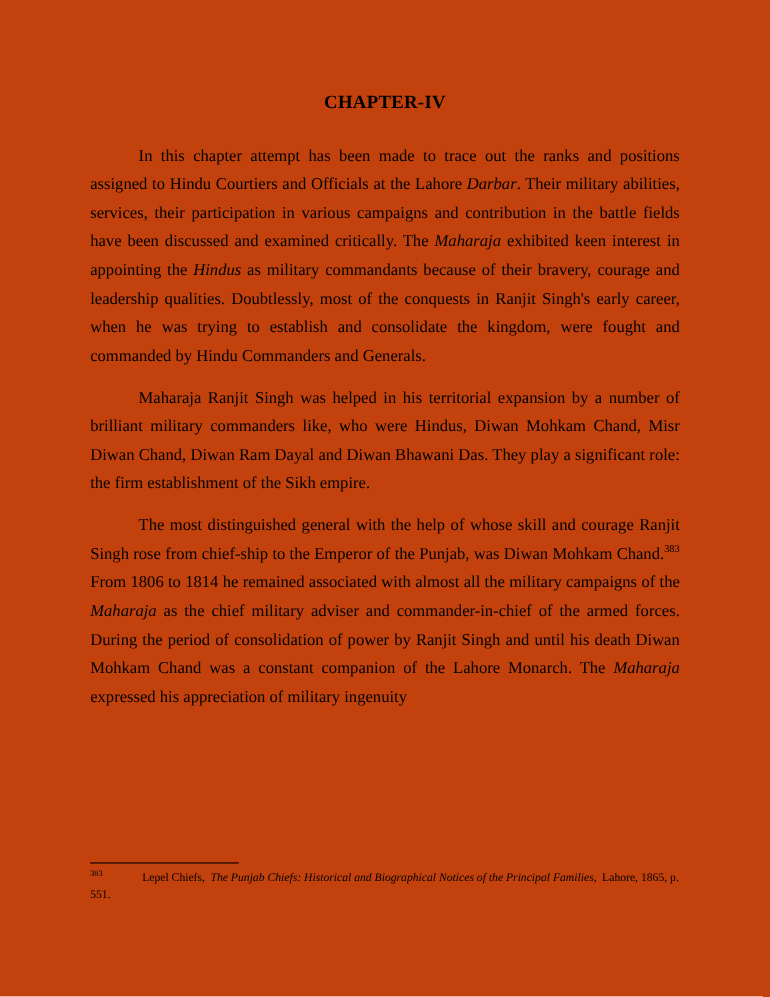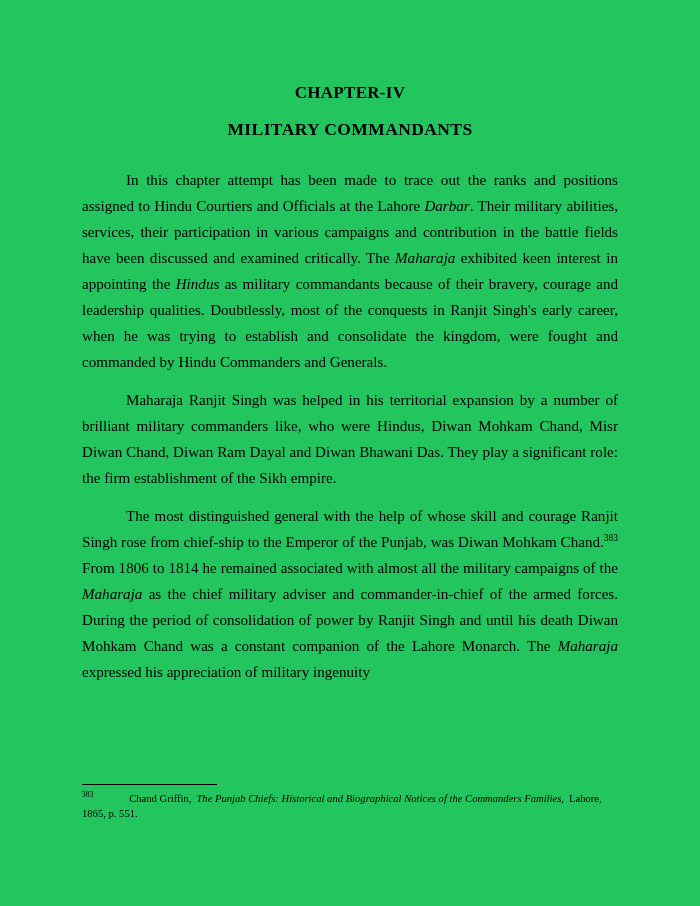--- a/index.html
+++ b/index.html
@@ -13,21 +13,21 @@
     font-family: "Liberation Serif", "DejaVu Serif", serif;
     color: #000000;
     -webkit-font-smoothing: antialiased;
   }
 
   .page {
     position: relative;
     width: 700px;
     height: 906px;
     box-sizing: border-box;
-    background: #22c55e;
+    background: #c2410c;
     overflow: hidden;
   }
 
   .content {
     position: absolute;
     left: 82px;
     top: 0;
     width: 536px;
   }
 
@@ -111,31 +111,30 @@
 </style>
 </head>
 <body>
 
 <div class="page">
 
   <div class="content">
 
     <h1 class="chapter-heading">CHAPTER-IV</h1>
 
-    <h2 class="title-heading">MILITARY COMMANDANTS</h2>
 
     <div class="body-block">
 
       <p class="para"><span>In this chapter attempt has been made to trace out the ranks and positions assigned to Hindu Courtiers and Officials at the Lahore </span><i>Darbar</i><span>. Their military abilities, services, their participation in various campaigns and contribution in the battle fields have been discussed and examined critically. The </span><i>Maharaja</i><span> exhibited keen interest in appointing the </span><i>Hindus</i><span> as military commandants because of their bravery, courage and leadership qualities. Doubtlessly, most of the conquests in Ranjit Singh's early career, when he was trying to establish and consolidate the kingdom, were fought and commanded by Hindu Commanders and Generals.</span></p>
 
       <p class="para"><span>Maharaja Ranjit Singh was helped in his territorial expansion by a number of brilliant military commanders like, who were Hindus, Diwan Mohkam Chand, Misr Diwan Chand, Diwan Ram Dayal and Diwan Bhawani Das. They play a significant role: the firm establishment of the Sikh empire.</span></p>
 
       <p class="para"><span>The most distinguished general with the help of whose skill and courage Ranjit Singh rose from chief-ship to the Emperor of the Punjab, was Diwan Mohkam Chand.</span><sup class="fn-ref">383</sup><span> From 1806 to 1814 he remained associated with almost all the military campaigns of the </span><i>Maharaja</i><span> as the chief military adviser and commander-in-chief of the armed forces. During the period of consolidation of power by Ranjit Singh and until his death Diwan Mohkam Chand was a constant companion of the Lahore Monarch. The </span><i>Maharaja</i><span> expressed his appreciation of military ingenuity</span></p>
 
     </div>
   </div>
 
   <div class="footnote-area">
     <div class="footnote-rule"></div>
-    <p class="footnote-text"><span class="footnote-num">383</span><span class="footnote-gap"></span><span>Chand Griffin,</span><span class="footnote-spacer"></span><i>The Punjab Chiefs: Historical and Biographical Notices of the Commanders Families,</i><span class="footnote-spacer"></span><span>Lahore, 1865, p. 551.</span></p>
+    <p class="footnote-text"><span class="footnote-num">383</span><span class="footnote-gap"></span><span>Lepel Chiefs,</span><span class="footnote-spacer"></span><i>The Punjab Chiefs: Historical and Biographical Notices of the Principal Families,</i><span class="footnote-spacer"></span><span>Lahore, 1865, p. 551.</span></p>
   </div>
 
 </div>
 
 </body></html>

